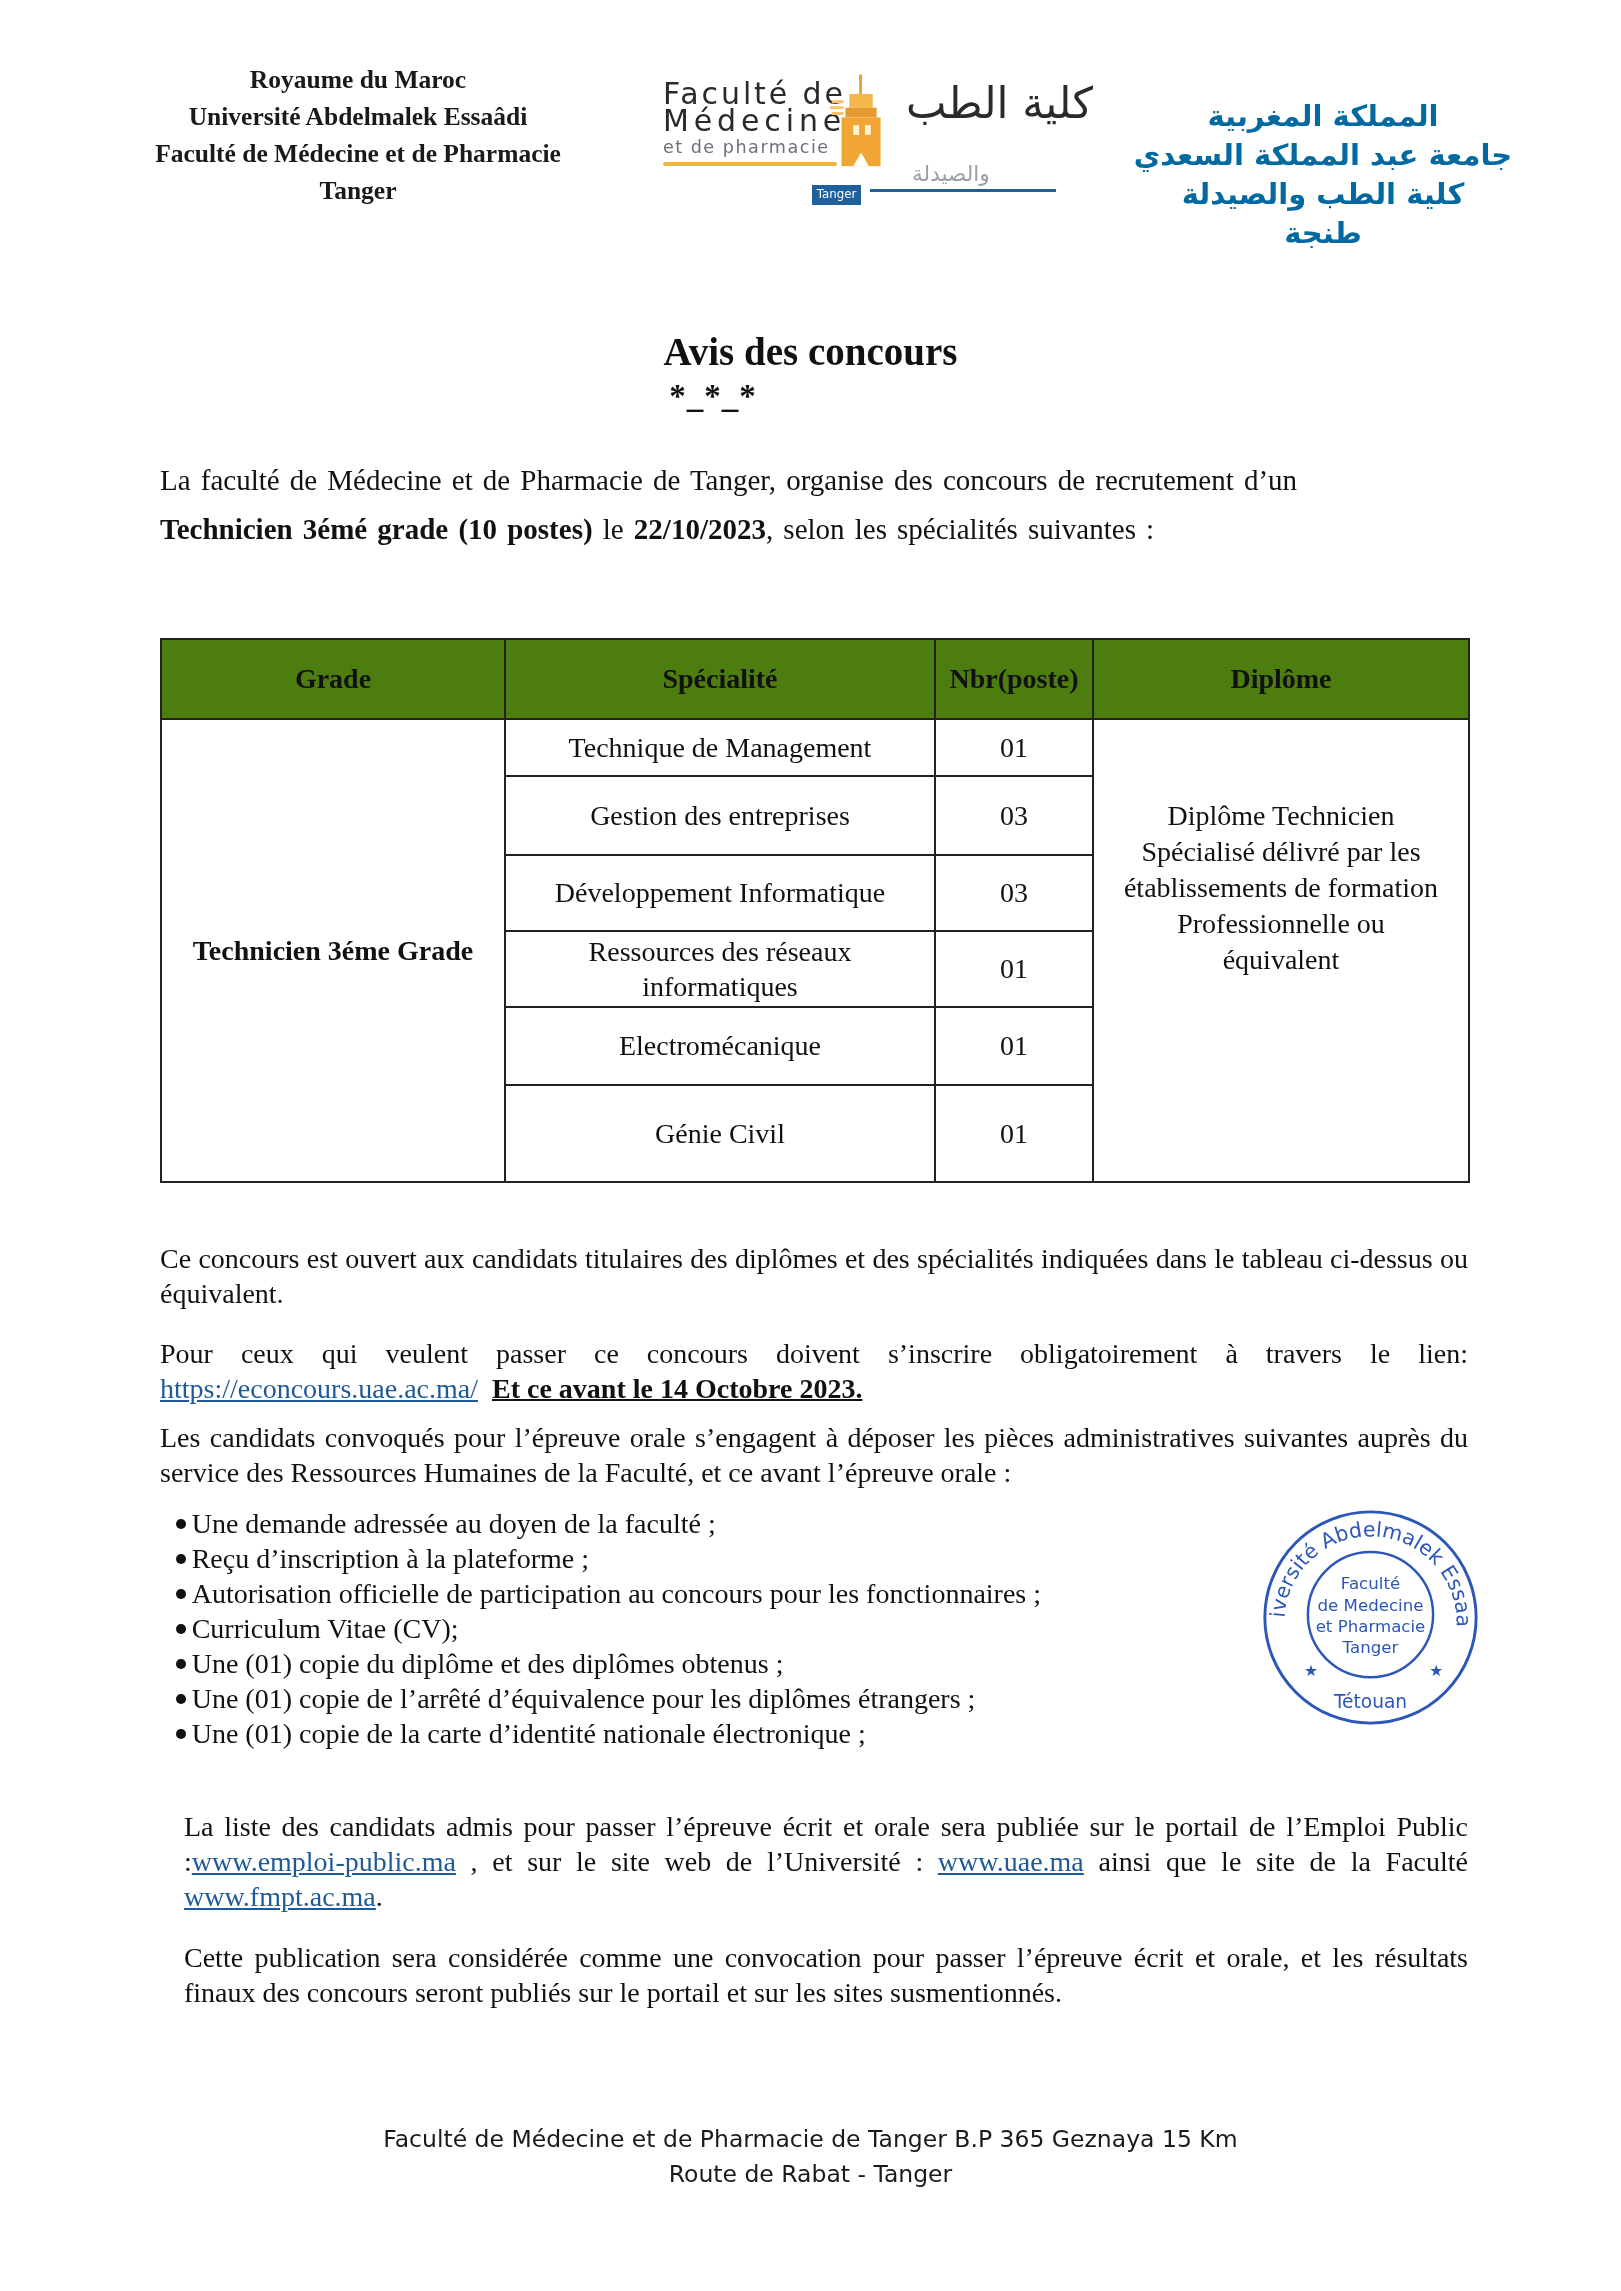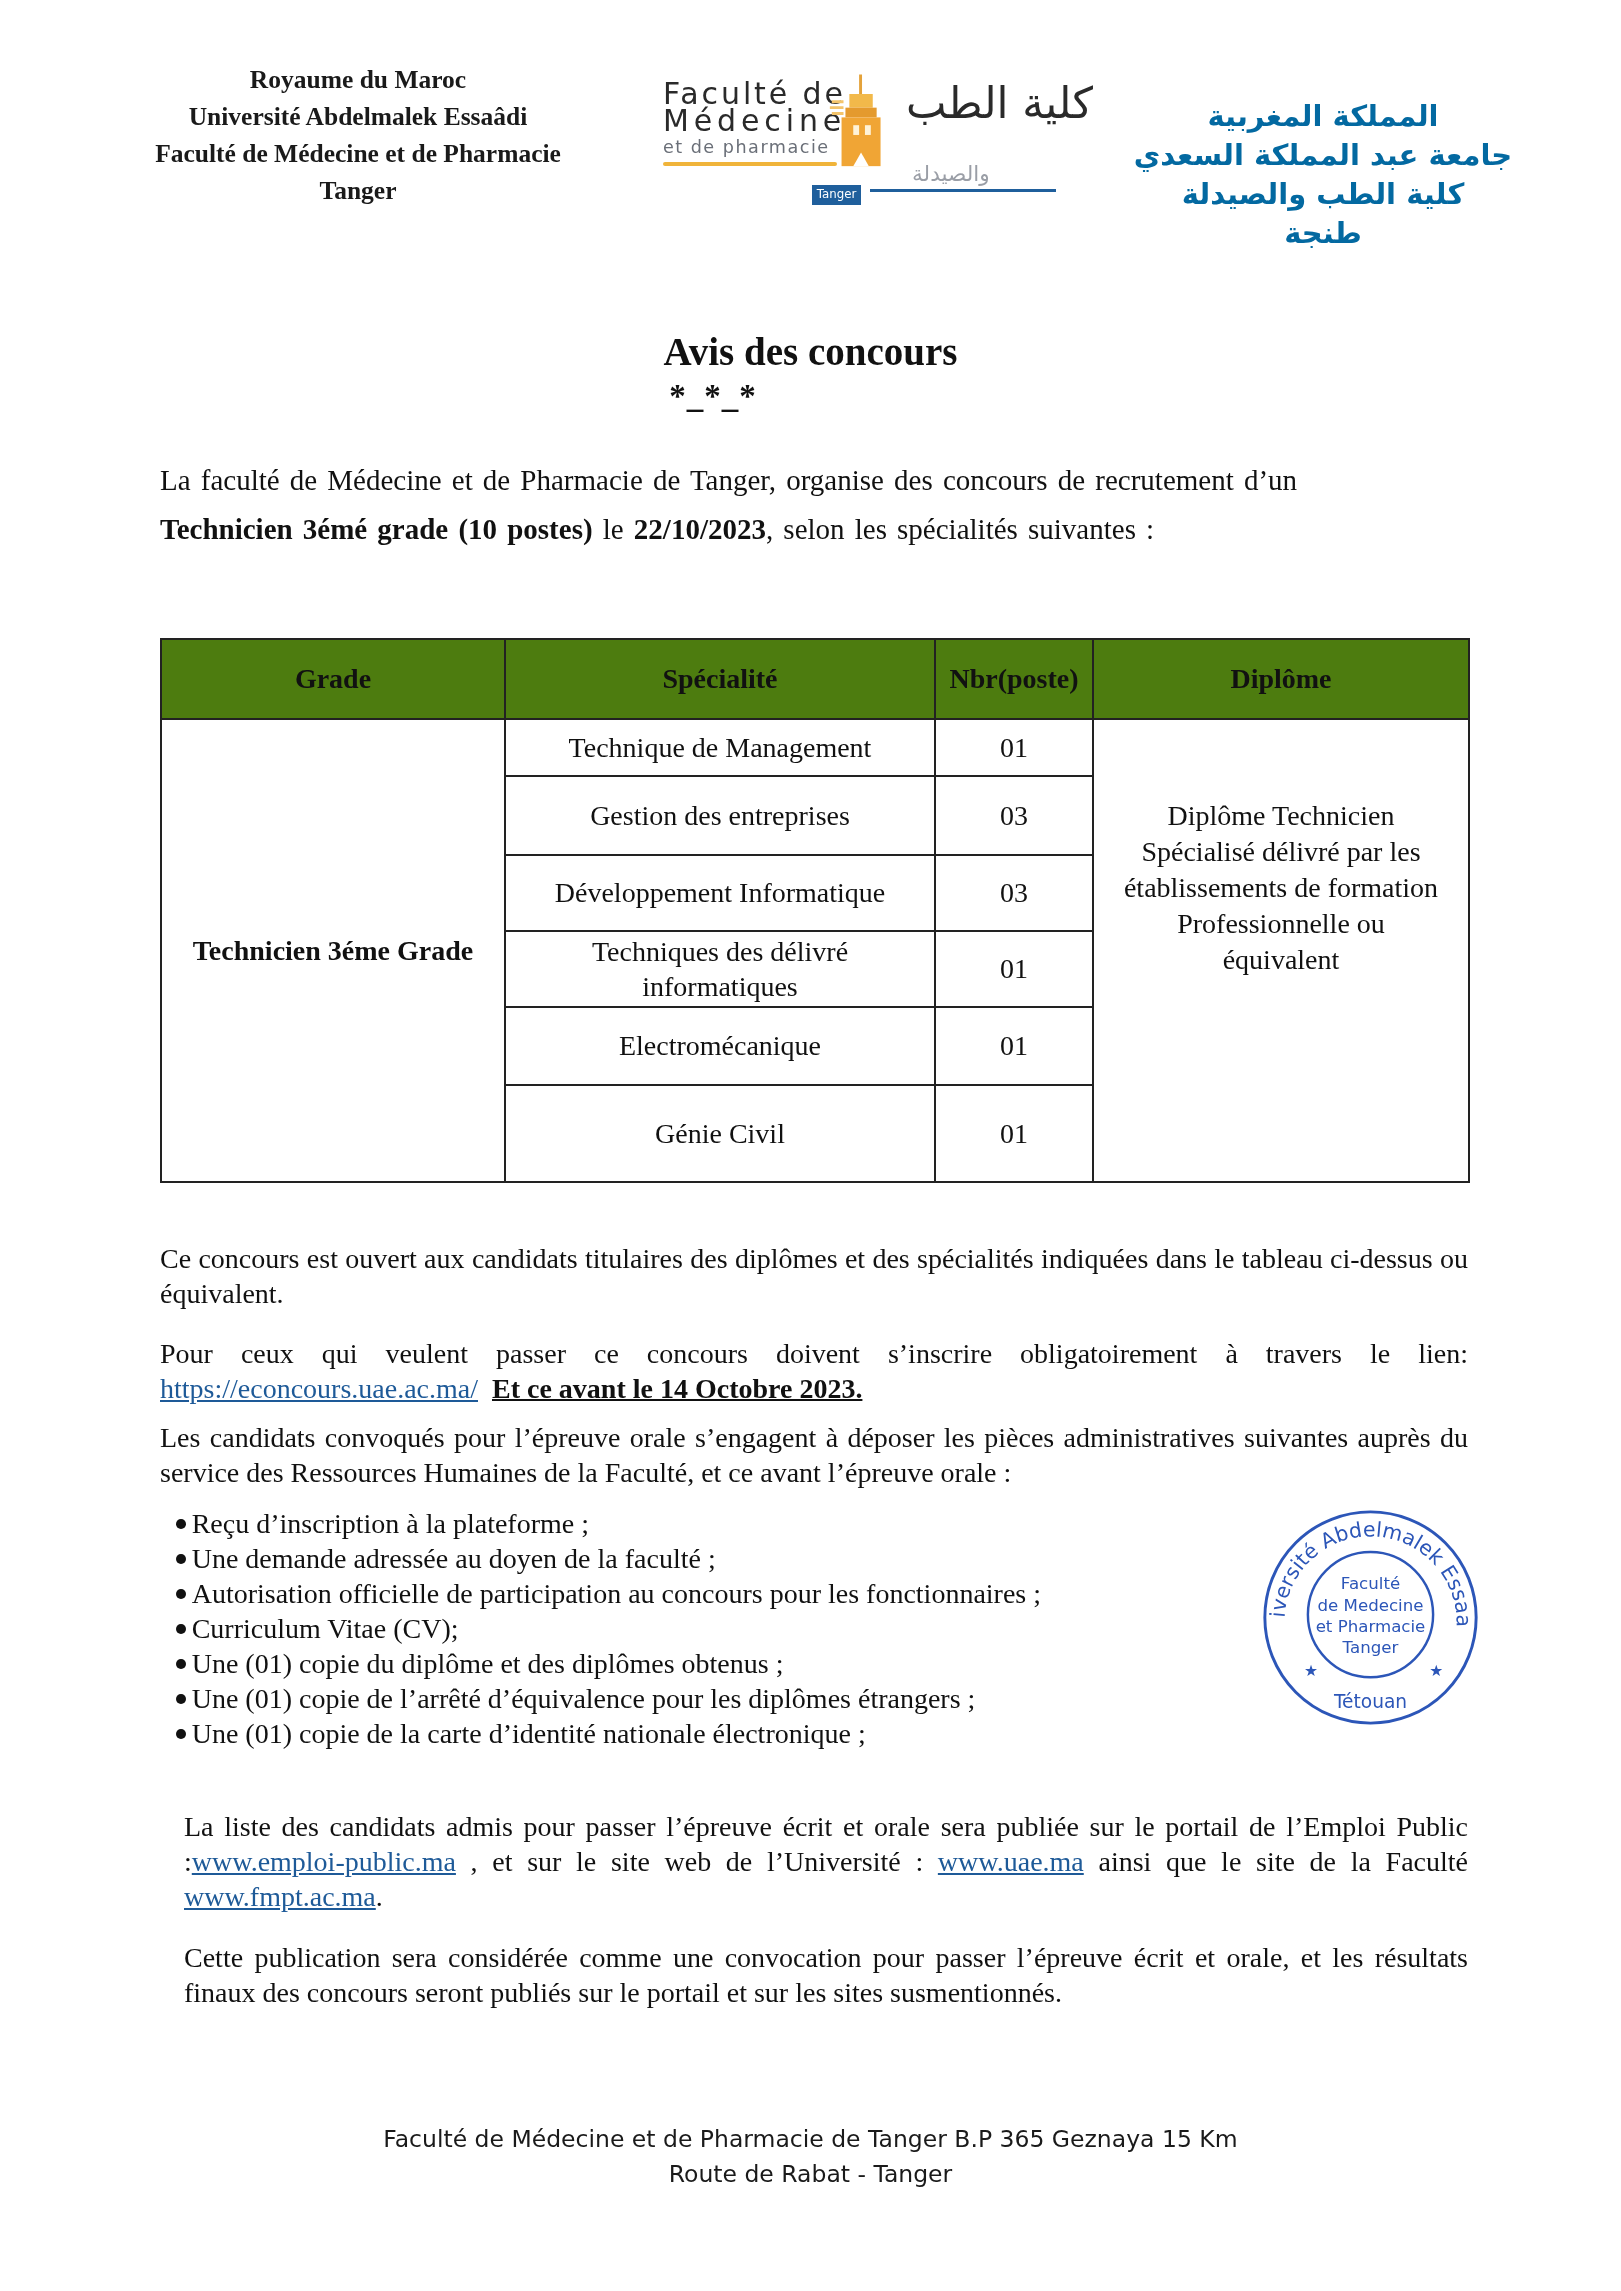--- a/index.html
+++ b/index.html
@@ -147,21 +147,21 @@
   <tr style="height:79px">
     <td>Gestion des entreprises</td>
     <td>03</td>
   </tr>
   <tr style="height:76px">
     <td>Développement Informatique</td>
     <td>03</td>
   </tr>
   <tr style="height:76px">
     <td class="two-line">
-      <div>Techniques des délivré</div>
+      <div>Ressources des réseaux</div>
       <div>informatiques</div>
     </td>
     <td>01</td>
   </tr>
   <tr style="height:78px">
     <td>Electromécanique</td>
     <td>01</td>
   </tr>
   <tr style="height:97px">
     <td>Génie Civil</td>
@@ -172,22 +172,22 @@
 
 <div class="abs para body-p p1">Ce concours est ouvert aux candidats titulaires des diplômes et des spécialités indiquées dans le tableau ci-dessus ou équivalent.</div>
 
 <div class="abs para body-p p2">
   <span>Pour ceux qui veulent passer ce concours doivent s’inscrire obligatoirement à travers le lien:  </span><a class="lnk">https://econcours.uae.ac.ma/</a>&nbsp; <span class="deadline">Et ce avant le 14 Octobre 2023.</span>
 </div>
 
 <div class="abs para body-p p3">Les candidats convoqués pour l’épreuve orale s’engagent à déposer les pièces administratives suivantes auprès du service des Ressources Humaines de la Faculté, et ce avant l’épreuve orale :</div>
 
 <ul class="abs bullets">
+  <li><span class="dot"></span><span>Une demande adressée au doyen de la faculté ;</span></li>
   <li><span class="dot"></span><span>Reçu d’inscription à la plateforme ;</span></li>
-  <li><span class="dot"></span><span>Une demande adressée au doyen de la faculté ;</span></li>
   <li><span class="dot"></span><span>Autorisation officielle de participation au concours pour les fonctionnaires ;</span></li>
   <li><span class="dot"></span><span>Curriculum Vitae (CV);</span></li>
   <li><span class="dot"></span><span>Une (01) copie du diplôme et des diplômes obtenus ;</span></li>
   <li><span class="dot"></span><span>Une (01) copie de l’arrêté d’équivalence pour les diplômes étrangers ;</span></li>
   <li><span class="dot"></span><span>Une (01) copie de la carte d’identité nationale électronique ;</span></li>
 </ul>
 
 <svg class="abs stamp" viewBox="0 0 240 230">
   <defs>
     <path id="arcTop" d="M 32 120 A 88 88 0 0 1 208 120"></path>

